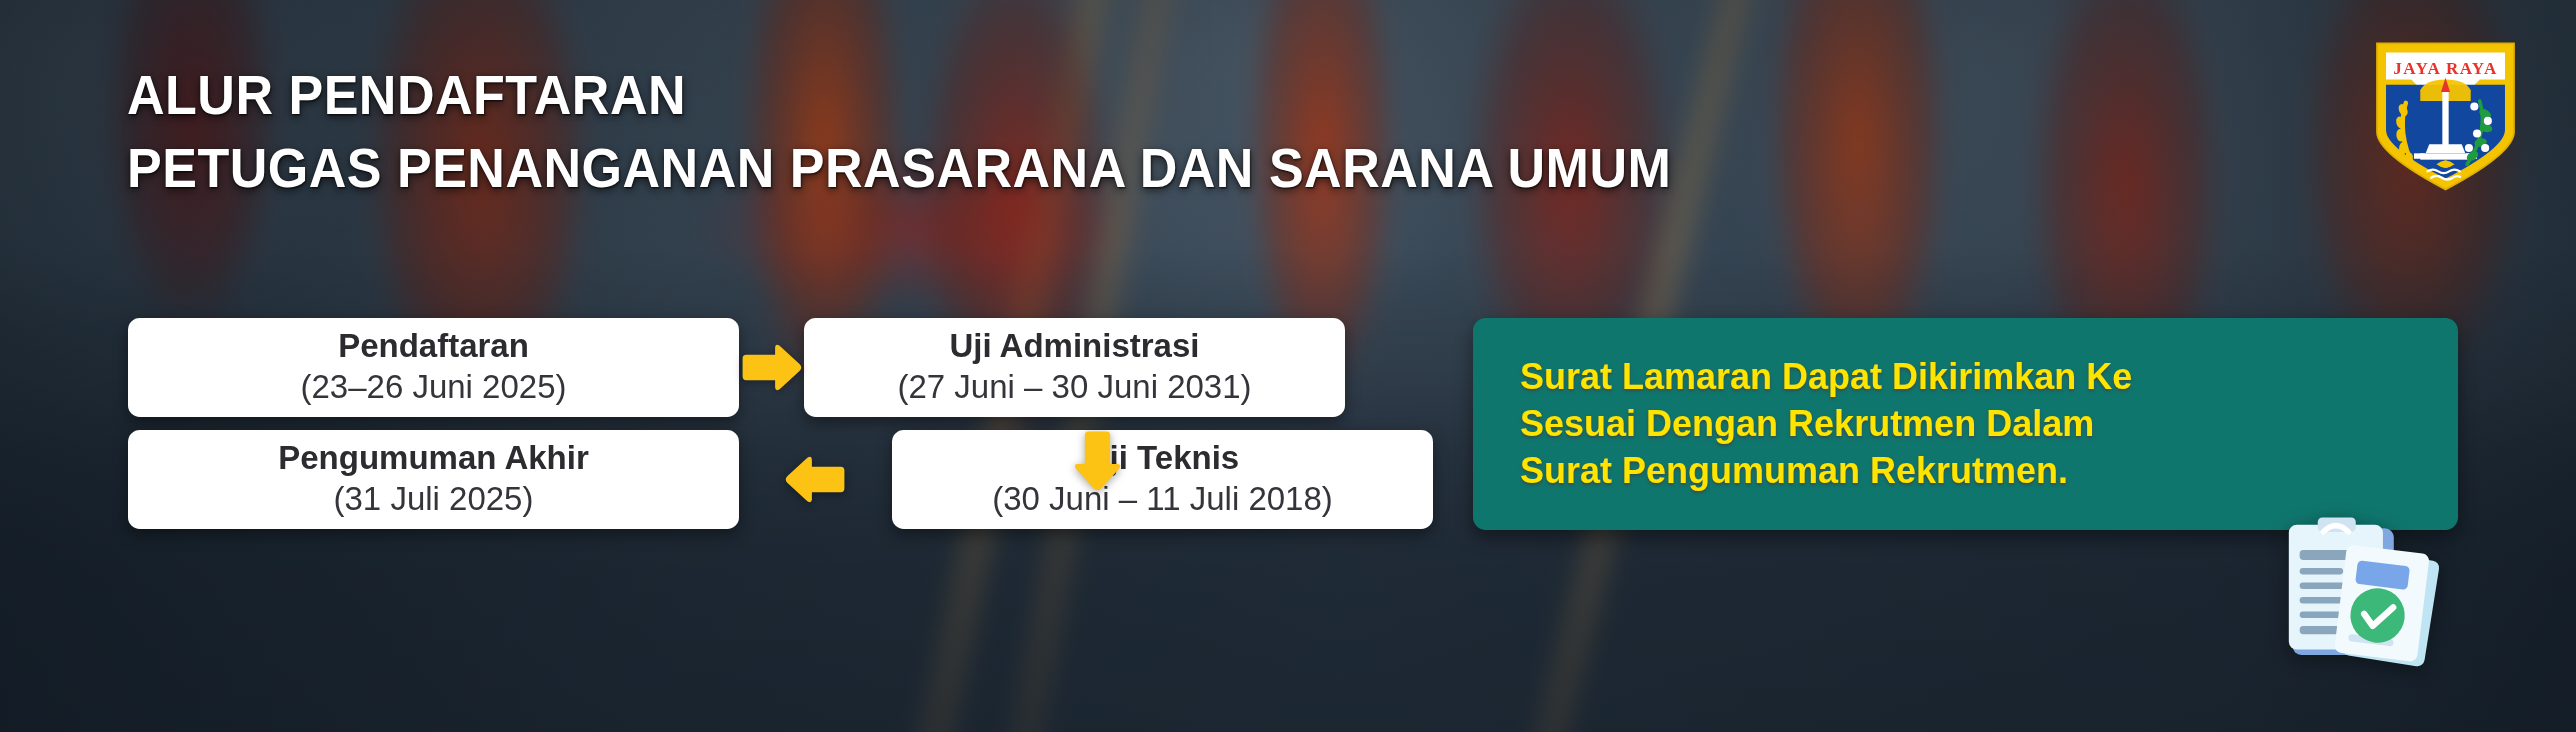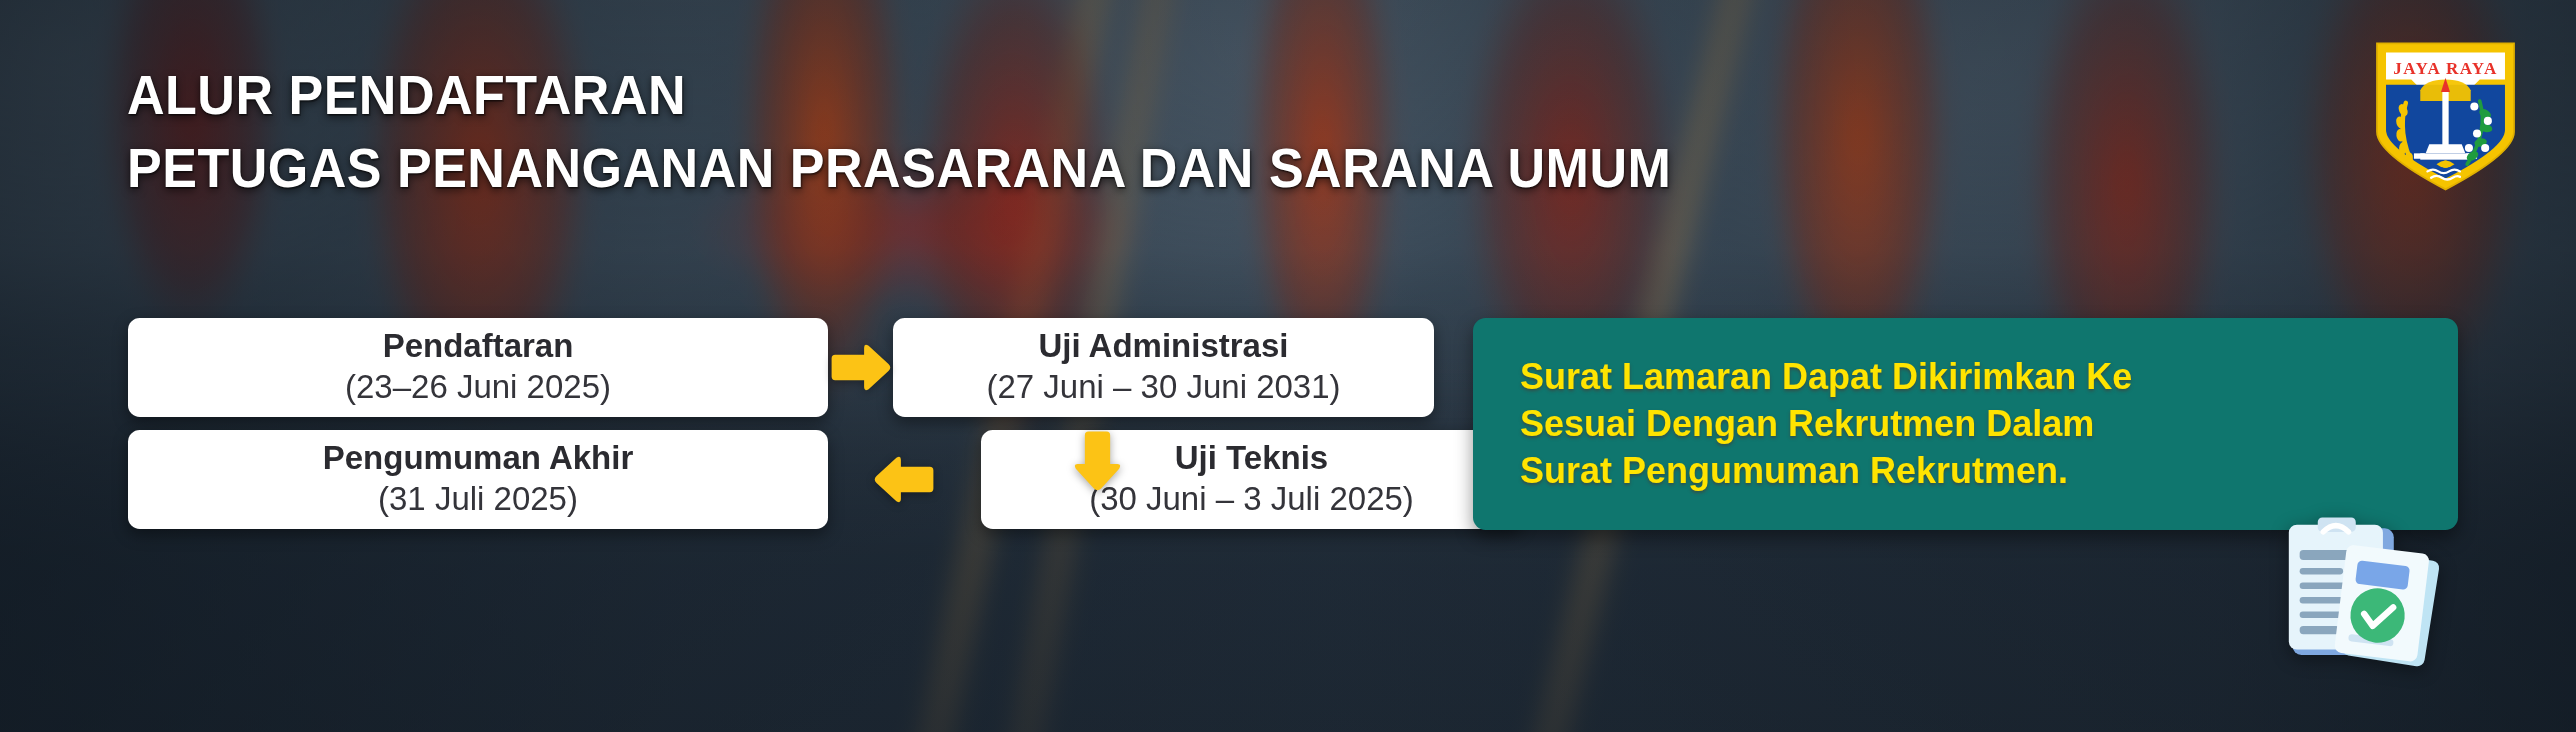--- a/index.html
+++ b/index.html
@@ -101,21 +101,21 @@
     background: #ffffff;
     border-radius: 11.8px;
     box-shadow: 0 5.4px 14.5px rgba(0,0,0,.40);
     height: 99px;
     display: flex;
     flex-direction: column;
     align-items: center;
     justify-content: center;
     padding: 0 23.5px;
   }
-  .card.w1 { width: 700px; }
+  .card.w1 { width: 611px; }
   .card.w2 { width: 541px; }
   .card-title {
     color: #2b2b30;
     font-weight: 700;
     font-size: 33px;
     line-height: 1.06;
     white-space: nowrap;
   }
   .card-sub {
     color: #34343a;
@@ -264,21 +264,21 @@
       </div>
 
       <div class="arrow">
         <svg viewBox="0 0 72 56" width="65" height="51">
           <path d="M68 18 Q68 14 64 14 H32 V6 Q32 1 27 4 L5 24 Q1 28 5 32 L27 52 Q32 55 32 50 V42 H64 Q68 42 68 38 Z" fill="#fcc315"></path>
         </svg>
       </div>
 
       <div class="card w2">
         <div class="card-title">Uji Teknis</div>
-        <div class="card-sub">(30 Juni – 3 Juli 2025)</div>
+        <div class="card-sub">(30 Juni – 11 Juli 2018)</div>
       </div>
     </div>
   </div>
 
   <div class="arrow-down-wrap">
     <svg viewBox="0 0 56 72" width="51" height="65">
       <path d="M18 4 Q14 4 14 8 V40 H6 Q1 40 4 45 L24 67 Q28 71 32 67 L52 45 Q55 40 50 40 H42 V8 Q42 4 38 4 Z" fill="#fcc315"></path>
     </svg>
   </div>
 

